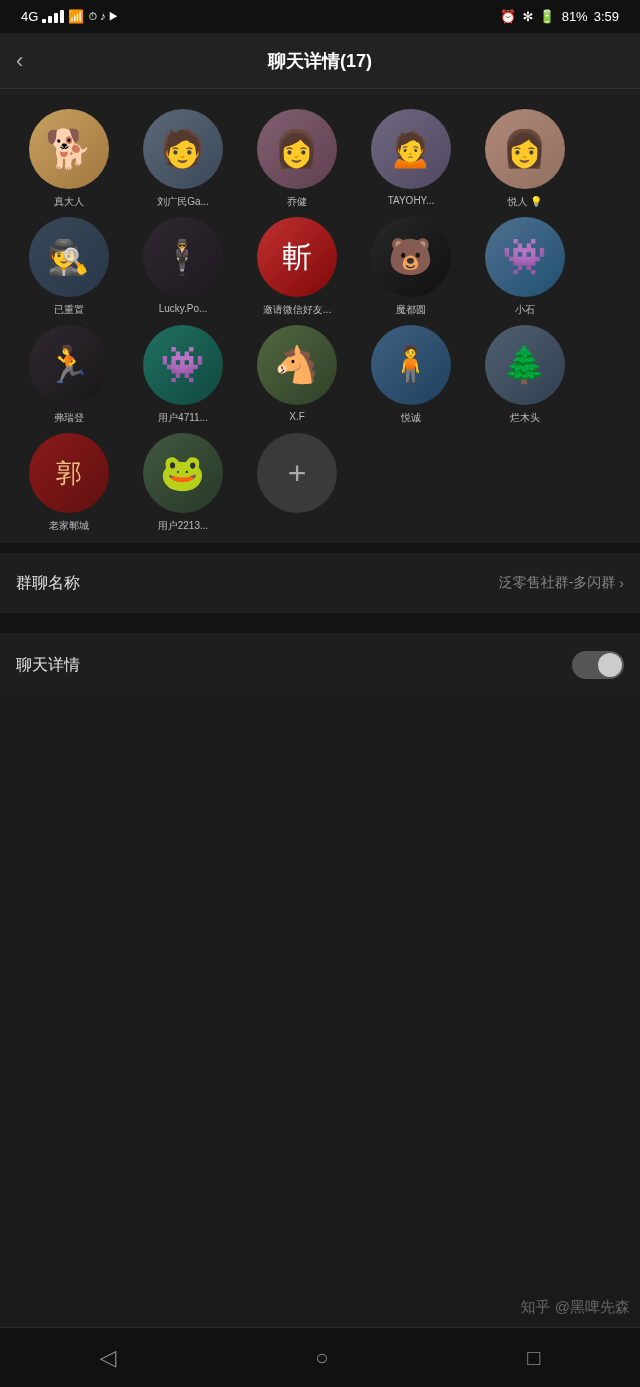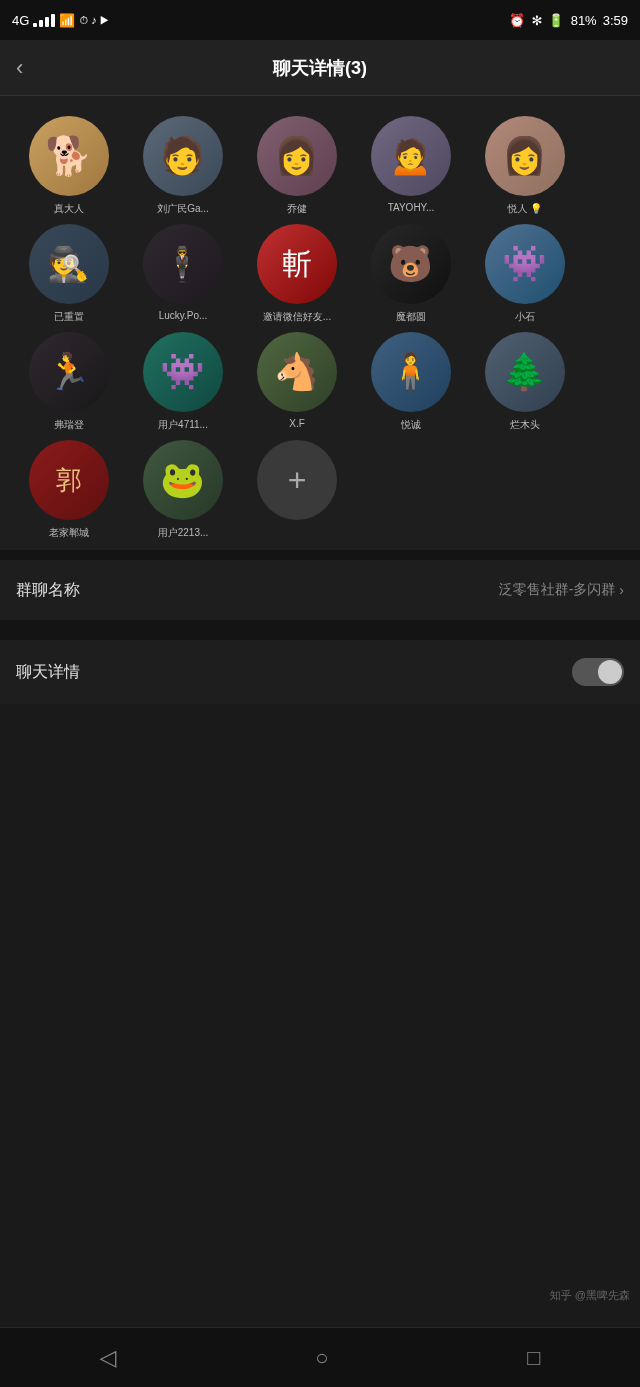--- a/index.html
+++ b/index.html
@@ -8,26 +8,26 @@
       width: 640px;
       min-height: 1387px;
       background-color: #1a1a1a;
       color: #e0e0e0;
       font-family: -apple-system, 'PingFang SC', 'Microsoft YaHei', sans-serif;
       position: relative;
     }
 
     
     .status-bar {
-      height: 40px;
+      height: 33px;
       background: #111;
       display: flex;
       align-items: center;
       justify-content: space-between;
-      padding: 0 12px;
+      padding: 0 21px;
       font-size: 13px;
       color: #fff;
     }
     .status-left { display: flex; align-items: center; gap: 4px; }
     .status-right { display: flex; align-items: center; gap: 6px; }
     .signal-bars { display: flex; align-items: flex-end; gap: 2px; }
     .signal-bar { width: 4px; background: #fff; border-radius: 1px; }
 
     
     .header {
@@ -212,23 +212,23 @@
       flex-direction: column;
       align-items: center;
       gap: 2px;
       cursor: pointer;
     }
     .nav-icon { font-size: 22px; color: #888; }
 
     
     .watermark {
       position: fixed;
-      bottom: 84px;
+      bottom: 70px;
       right: 10px;
-      font-size: 11px;
+      font-size: 15px;
       color: #666;
       margin-top: 20px;
     }
 
     .main-content {
       padding-bottom: 70px;
     }
   </style>
 </head>
 <body>
@@ -251,21 +251,21 @@
       <span>⏰</span>
       <span>✻</span>
       <span>🔋</span>
       <span>81%</span>
       <span>3:59</span>
     </div>
   </div>
 
   <div class="header">
     <div class="header-back">‹</div>
-    <div class="header-title">聊天详情(3)</div>
+    <div class="header-title">聊天详情(17)</div>
   </div>
 
   <div class="members-section">
     <div class="members-grid" id="members-grid">
     <div class="member-item">
       <div class="avatar-wrap" style="background: linear-gradient(135deg, #c8a060, #a07840); font-size: 38px; color: inherit">
         🐕
       </div>
       <span class="member-name">真大人</span>
     </div>

